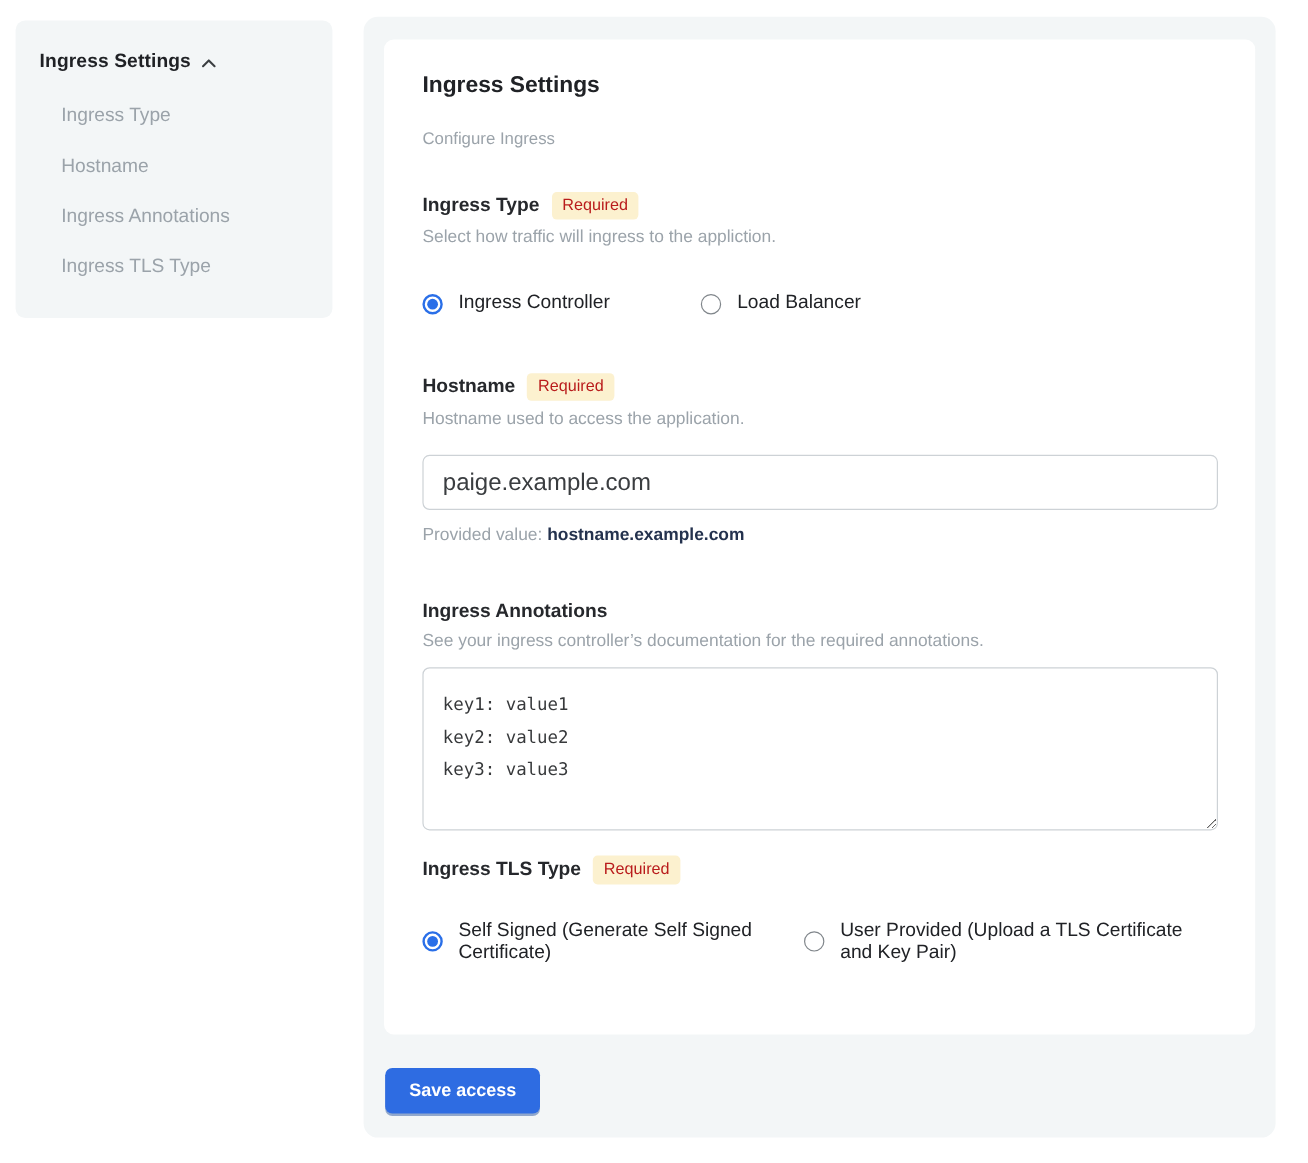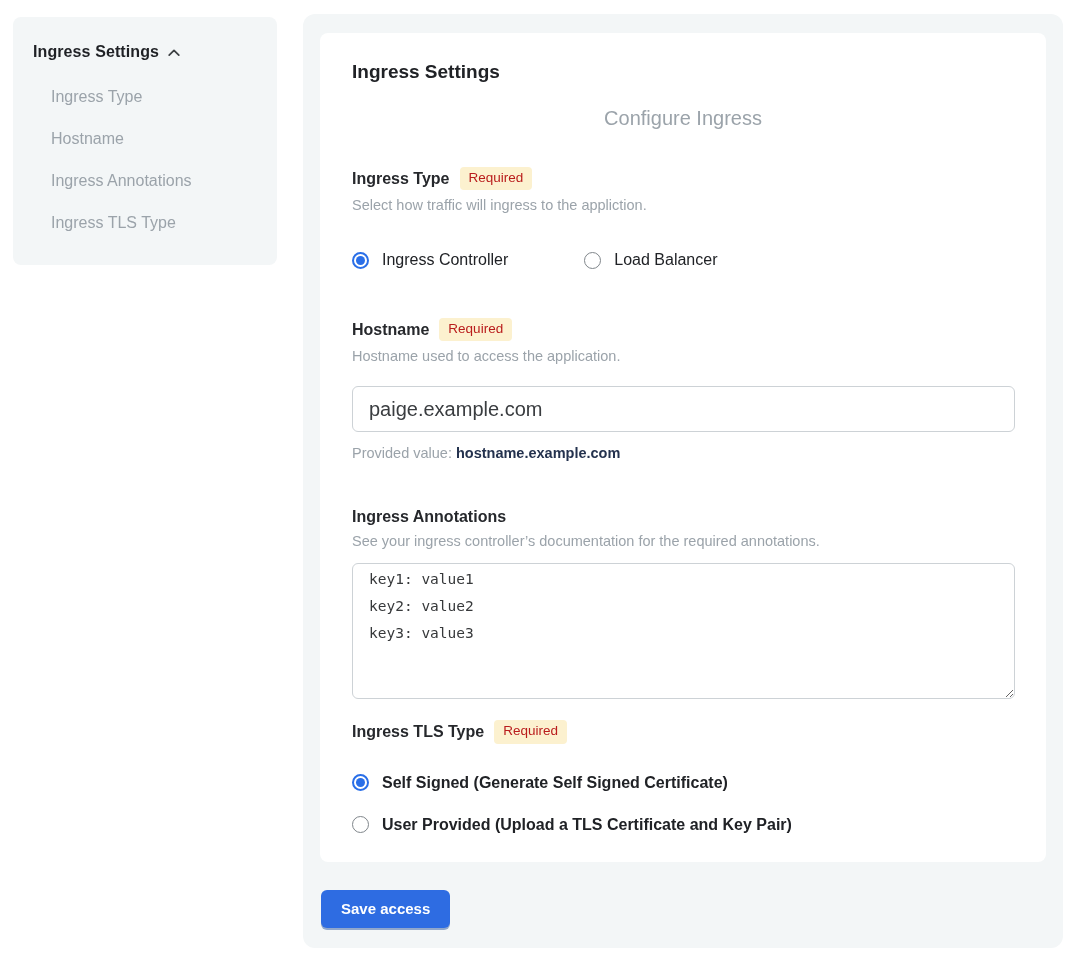--- a/index.html
+++ b/index.html
@@ -29,21 +29,21 @@
     background: #f3f6f7; border-radius: 12px;
     padding: 19px 17px;
   }
   .card {
     background: #ffffff; border-radius: 8px;
     width: 726px; height: 829px;
     padding: 28px 32px;
     overflow: hidden;
   }
   .card-title { font-size: 19px; font-weight: 700; color: #202226; }
-  .card-subtitle { margin-top: 24px; font-size: 20px; color: #9ba3aa; text-align: center; }
+  .card-subtitle { margin-top: 24px; font-size: 14px; color: #9ba3aa; }
 
   .section-head { display: flex; align-items: center; gap: 10px; }
   .section-label { font-size: 16px; font-weight: 600; color: #26282c; }
   .badge {
     background: #fcf1cf; color: #b91c1c;
     font-size: 13.5px; font-weight: 400;
     padding: 3px 9px 4px; border-radius: 4px;
     line-height: 1.2;
   }
   .section-desc { margin-top: 7px; font-size: 14.5px; color: #9ba3aa; }
@@ -73,28 +73,28 @@
     background: #fff; outline: none;
   }
   .default-line { margin-top: 13px; font-size: 14.5px; color: #9ba3aa; }
   .default-line .default-value { color: #24324e; font-weight: 700; margin-left: 4px; }
 
   .sec-annotations { margin-top: 47px; }
   .textarea-input {
     margin-top: 14px; display: block;
     width: 663px; height: 136px;
     border: 1px solid #cdd2d6; border-radius: 6px;
-    padding: 2px 16px;
+    padding: 18px 16px;
     font-family: "DejaVu Sans Mono", "Liberation Mono", monospace;
     font-size: 14.5px; line-height: 27px; color: #37393b;
     resize: both; outline: none; background: #fff;
   }
 
   .sec-tls { margin-top: 21px; }
-  .radio-stack { margin-top: 30px; display: flex; flex-direction: column; gap: 24px; font-weight: bold; }
+  .radio-stack { margin-top: 30px; display: flex; flex-direction: row; gap: 24px; }
 
   .save-button {
     margin-top: 28px; margin-left: 1px;
     display: inline-block;
     background: #2e6ce2; color: #ffffff;
     font-family: "Liberation Sans", "DejaVu Sans", sans-serif;
     font-size: 15px; font-weight: 700;
     padding: 10px 20px 11px;
     border: none; border-radius: 6px;
     box-shadow: 0 2px 0 rgba(24, 70, 150, 0.45);

